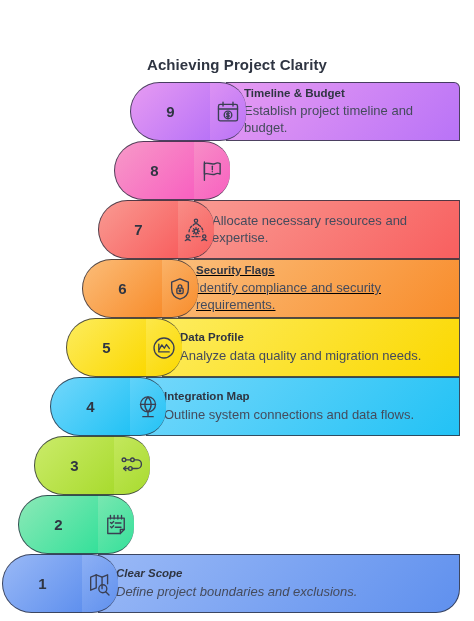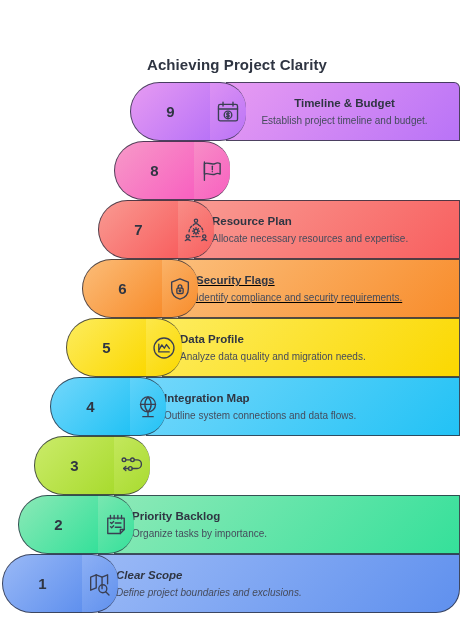--- a/index.html
+++ b/index.html
@@ -53,27 +53,27 @@
     flex:1 1 auto;
     border:1.2px solid rgba(40,44,60,.80);
     border-left:none;
     box-sizing:border-box;
     display:flex;flex-direction:column;justify-content:center;
     padding:0 14px 0 18px;
     margin-left:-20px;
     position:relative;z-index:1;
   }
   .row:last-child .body-cap{border-radius:0 0 24px 0;}
-  .row:first-child .body-cap{border-radius:0 6px 0 0;align-items:center;}
+  .row:first-child .body-cap{border-radius:0 6px 0 0;}
   .step-title{
     font-size:11.5px;font-weight:bold;color:#2f3542;
     line-height:1.25;margin-bottom:3px;
   }
   .step-desc{
-    font-size:10px;color:#454b5c;line-height:1.3;
+    font-size:13px;color:#454b5c;line-height:1.3;
   }
 </style>
 </head>
 <body>
 
 <div id="page-title">Achieving Project Clarity</div>
 
 <div id="pyramid">
     <div class="row" style="top: 0px; left: 130px; width: 330px;">
       <div class="num-cap" style="background: linear-gradient(135deg, rgb(231, 155, 242) 0%, rgb(185, 115, 247) 100%);">
@@ -120,21 +120,20 @@
           <circle cx="19.6" cy="18" r="1.5"></circle>
           <path d="M17.3 21.8a3.4 3.4 0 0 1 4.6 0"></path>
           <path d="M5.6 13.6A7.2 7.2 0 0 1 9.4 7.6" stroke-dasharray="2 1.6"></path>
           <path d="M14.6 7.6a7.2 7.2 0 0 1 3.8 6" stroke-dasharray="2 1.6"></path>
           <path d="M8.3 18.1h7.4" stroke-dasharray="2 1.6"></path>
           <circle cx="12" cy="13.1" r="1.7"></circle>
           <path d="M12 9.9v1.1M12 15.2v1.1M8.8 13.1h1.1M14.1 13.1h1.1M9.75 10.85l.78.78M13.47 14.57l.78.78M14.25 10.85l-.78.78M10.53 14.57l-.78.78"></path>
         </svg>
       </div>
       <div class="body-cap" style="background: linear-gradient(135deg, rgb(249, 154, 146) 0%, rgb(248, 95, 95) 100%);">
-        <div class="step-title">Resource Plan</div>
         <div class="step-desc">Allocate necessary resources and expertise.</div>
       </div>
     </div>
     <div class="row" style="top: 177px; left: 82px; width: 378px;">
       <div class="num-cap" style="background: linear-gradient(135deg, rgb(251, 189, 121) 0%, rgb(248, 140, 43) 100%);">
         <span>6</span>
       </div>
       <div class="icon-cap" style="background: linear-gradient(135deg, rgb(251, 189, 121) 0%, rgb(248, 140, 43) 100%);">
         <svg viewBox="0 0 24 24" fill="none" stroke="#3a3f52" stroke-width="1.25" stroke-linecap="round" stroke-linejoin="round">
           <path d="M12 2.6 4.3 5.6v6.1c0 4.7 3.2 8.4 7.7 9.7 4.5-1.3 7.7-5 7.7-9.7V5.6z"></path>
@@ -204,24 +203,20 @@
       </div>
       <div class="icon-cap" style="background: linear-gradient(135deg, rgb(140, 233, 183) 0%, rgb(53, 224, 154) 100%);">
         <svg viewBox="0 0 24 24" fill="none" stroke="#3a3f52" stroke-width="1.25" stroke-linecap="round" stroke-linejoin="round">
           <path d="M4.4 5.6h15.2v10.6l-3.6 3.6H4.4z"></path>
           <path d="M19.6 16.2h-3.6v3.6"></path>
           <path d="M6.9 3.1v3.3M10.3 3.1v3.3M13.7 3.1v3.3M17.1 3.1v3.3"></path>
           <path d="M6.9 9.6l1.1 1.1 1.8-1.9M11.4 10.2h5.2"></path>
           <path d="M6.9 13.5l1.1 1.1 1.8-1.9M11.4 14.1h5.2"></path>
         </svg>
       </div>
-      <div class="body-cap" style="background: linear-gradient(135deg, rgb(140, 233, 183) 0%, rgb(53, 224, 154) 100%);">
-        <div class="step-title">Priority Backlog</div>
-        <div class="step-desc">Organize tasks by importance.</div>
-      </div>
     </div>
     <div class="row" style="top: 472px; left: 2px; width: 458px;">
       <div class="num-cap" style="background: linear-gradient(135deg, rgb(154, 185, 246) 0%, rgb(95, 144, 238) 100%);">
         <span>1</span>
       </div>
       <div class="icon-cap" style="background: linear-gradient(135deg, rgb(154, 185, 246) 0%, rgb(95, 144, 238) 100%);">
         <svg viewBox="0 0 24 24" fill="none" stroke="#3a3f52" stroke-width="1.25" stroke-linecap="round" stroke-linejoin="round">
           <path d="M3.4 5.6 8.5 3.5v12.1L3.4 17.7z"></path>
           <path d="M8.5 3.5l5.4 2.2v10.6"></path>
           <path d="M13.9 5.7 19 3.5v8.3"></path>

